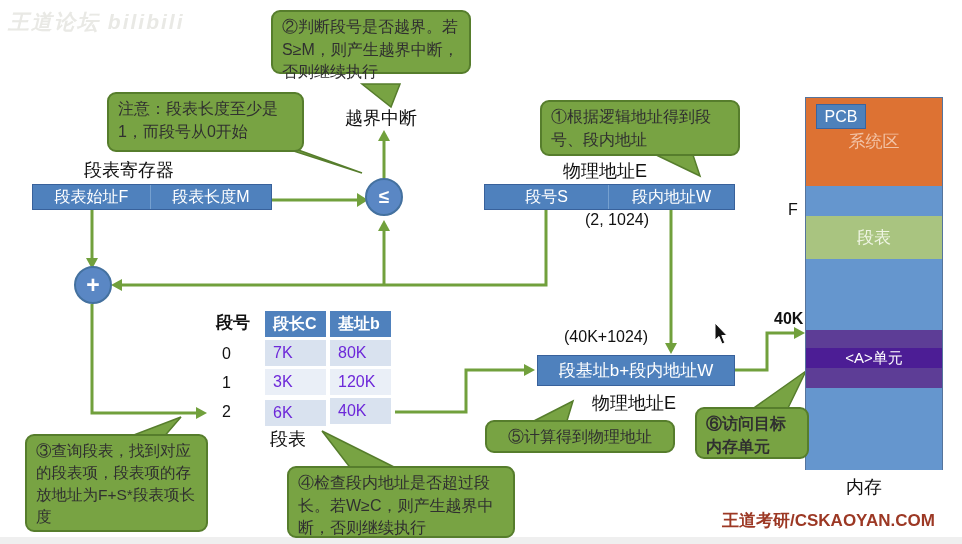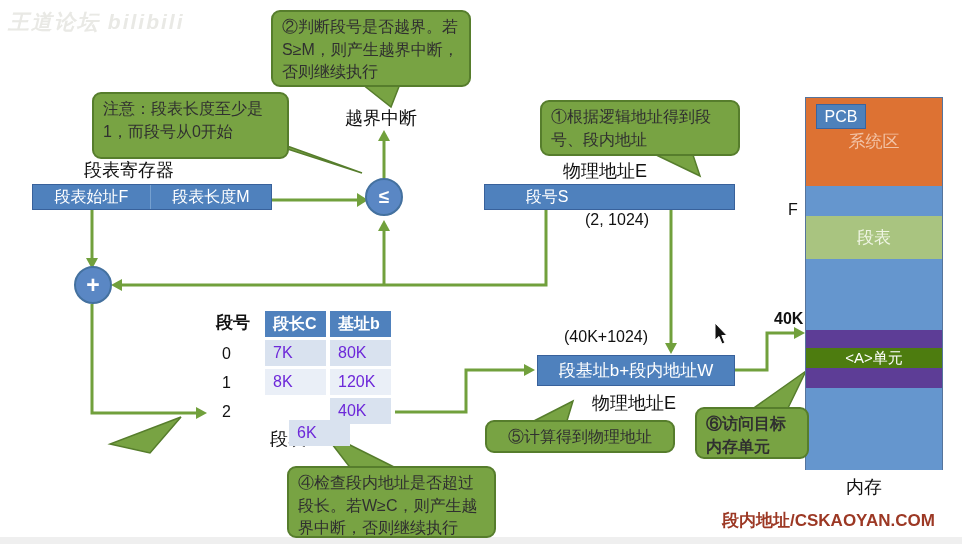--- a/index.html
+++ b/index.html
@@ -8,25 +8,25 @@
   .canvas { position:relative; width:962px; height:544px; background:#ffffff; overflow:hidden; }
 
   .connectors { position:absolute; left:0; top:0; width:962px; height:544px; }
 
   .wm-top { position:absolute; left:8px; top:8px; font-size:21px; font-weight:bold; font-style:italic;
             color:#e9e9e5; letter-spacing:2px; }
 
   
   .callout { position:absolute; background:#78a343; border:2px solid #567d2c; border-radius:9px;
              color:#303030; font-size:16px; line-height:1.42; padding:4px 9px; z-index:3; }
-  .c-note  { left:92px;  top:92px;  width:197px; height:67px; }
+  .c-note  { left:107px;  top:92px;  width:197px; height:60px; }
   .c1      { left:540px; top:100px; width:200px; height:56px; }
-  .c2      { left:271px; top:10px;  width:200px; height:77px; }
+  .c2      { left:271px; top:10px;  width:200px; height:64px; }
   .c3      { left:25px;  top:434px; width:183px; height:98px; font-size:15.5px; }
-  .c4      { left:287px; top:466px; width:209px; height:72px; }
+  .c4      { left:287px; top:466px; width:228px; height:72px; }
   .c5      { left:485px; top:420px; width:190px; height:33px; text-align:center; }
   .c6      { left:695px; top:407px; width:114px; height:52px;font-weight:bold; }
 
   
   .op-circle { position:absolute; width:38px; height:38px; border-radius:50%; background:#5a87c4;
                border:2px solid #44719f; color:#ffffff; font-size:19px; font-weight:bold;
                display:flex; align-items:center; justify-content:center; z-index:3; }
   .op-le   { left:365px; top:178px; }
   .op-plus { left:74px;  top:266px; font-size:23px; }
 
@@ -66,21 +66,21 @@
 
   
   .memory { position:absolute; left:805px; top:97px; width:138px; height:373px;
             border:1px solid #55749c; z-index:2; }
   .mem-block { position:relative; width:100%; display:flex; align-items:center; justify-content:center; }
   .mb-sys    { height:88px; background:#dd7233; }
   .mb-blue1  { height:30px; background:#6596ce; }
   .mb-segtab { height:43px; background:#a9c480; color:#eff5e3; font-size:17px; }
   .mb-blue2  { height:71px; background:#6596ce; }
   .mb-purp1  { height:18px; background:#5d3d96; }
-  .mb-red    { height:20px; background:#4d7c0f; color:#ffffff; font-size:15px; }
+  .mb-red    { height:20px; background:#4c1d95; color:#ffffff; font-size:15px; }
   .mb-purp2  { height:20px; background:#5d3d96; }
   .mb-blue3  { height:82px; background:#6596ce; }
   .pcb-box { position:absolute; left:10px; top:6px; width:50px; height:25px; background:#4e81bb;
              border:1px solid #39649f; color:#ffffff; font-size:16px;
              display:flex; align-items:center; justify-content:center; }
   .sys-label { position:absolute; left:0; top:32px; width:100%; text-align:center;
                color:#f2c3a6; font-size:17px; }
 
   .wm-bottom { position:absolute; left:722px; top:509px; width:225px; font-size:17px; font-weight:bold;
                color:#9c3824; z-index:3; white-space:nowrap; }
@@ -133,26 +133,27 @@
       <polygon points="250,137 290,147 362,173"></polygon>
       <polygon points="650,152 692,152 700,176"></polygon>
       <polygon points="110,444 150,453 181,417"></polygon>
       <polygon points="352,470 400,470 322,431"></polygon>
       <polygon points="528,424 566,424 573,401"></polygon>
       <polygon points="751,410 787,410 806,371"></polygon>
     </g>
   </svg>
 
   <div class="wm-top">王道论坛 bilibili</div>
-  <div class="wm-bottom">段内地址/CSKAOYAN.COM</div>
+  <div class="wm-bottom">王道考研/CSKAOYAN.COM</div>
   <div class="bottom-strip"></div>
 
   <div class="callout c-note">注意：段表长度至少是1，而段号从0开始</div>
   <div class="callout c1">①根据逻辑地址得到段号、段内地址</div>
   <div class="callout c2">②判断段号是否越界。若S≥M，则产生越界中断，否则继续执行</div>
+  <div class="callout c3">③查询段表，找到对应的段表项，段表项的存放地址为F+S*段表项长度</div>
   <div class="callout c4">④检查段内地址是否超过段长。若W≥C，则产生越界中断，否则继续执行</div>
   <div class="callout c5">⑤计算得到物理地址</div>
   <div class="callout c6">⑥访问目标内存单元</div>
 
   <div class="lbl lbl-regtitle">段表寄存器</div>
   <div class="lbl lbl-oob">越界中断</div>
   <div class="lbl lbl-logaddr">物理地址E</div>
   <div class="lbl lbl-tuple">(2, 1024)</div>
   <div class="lbl lbl-calc">(40K+1024)</div>
   <div class="lbl lbl-phyaddr">物理地址E</div>
@@ -163,37 +164,38 @@
 
   <div class="op-circle op-le">≤</div>
   <div class="op-circle op-plus">+</div>
 
   <div class="bluebox reg-box">
     <div class="cell">段表始址F</div>
     <div class="cell">段表长度M</div>
   </div>
   <div class="bluebox log-box">
     <div class="cell">段号S</div>
+    <div class="cell">段内地址W</div>
   </div>
   <div class="bluebox phy-box">段基址b+段内地址W</div>
 
   <div class="lbl lbl-colseg">段号</div>
   <div class="tbl-cell tbl-head" style="left:265px; top:311px;">段长C</div>
   <div class="tbl-cell tbl-head" style="left:330px; top:311px;">基址b</div>
 
   <div class="rownum" style="top:345px;">0</div>
   <div class="tbl-cell row-a" style="left:265px; top:340px;">7K</div>
   <div class="tbl-cell row-a" style="left:330px; top:340px;">80K</div>
 
   <div class="rownum" style="top:374px;">1</div>
-  <div class="tbl-cell row-b" style="left:265px; top:369px;">8K</div>
+  <div class="tbl-cell row-b" style="left:265px; top:369px;">3K</div>
   <div class="tbl-cell row-b" style="left:330px; top:369px;">120K</div>
 
   <div class="rownum" style="top:403px;">2</div>
-  <div class="tbl-cell row-a" style="left:265px; top:420px;margin-left:24px;">6K</div>
+  <div class="tbl-cell row-a" style="left:265px; top:400px;">6K</div>
   <div class="tbl-cell row-a" style="left:330px; top:398px;">40K</div>
 
   <div class="memory">
     <div class="mem-block mb-sys">
       <div class="pcb-box">PCB</div>
       <div class="sys-label">系统区</div>
     </div>
     <div class="mem-block mb-blue1"></div>
     <div class="mem-block mb-segtab">段表</div>
     <div class="mem-block mb-blue2"></div>

